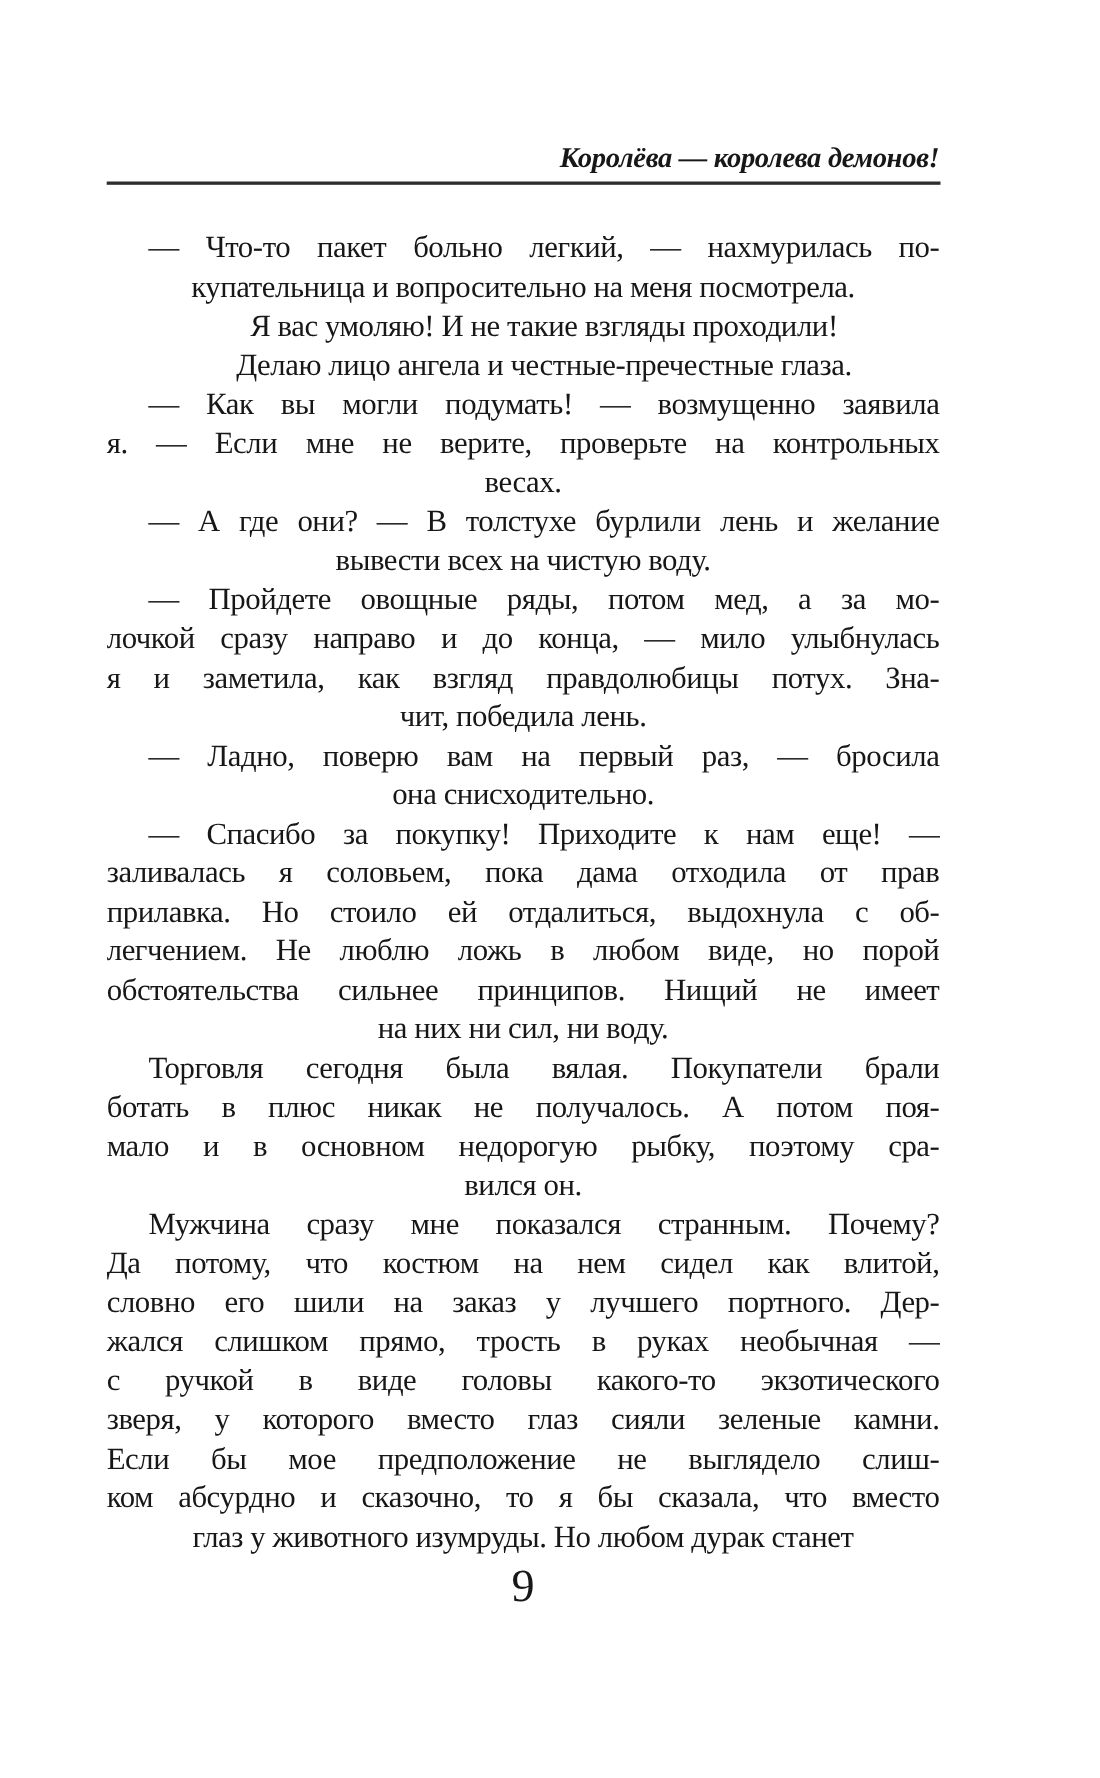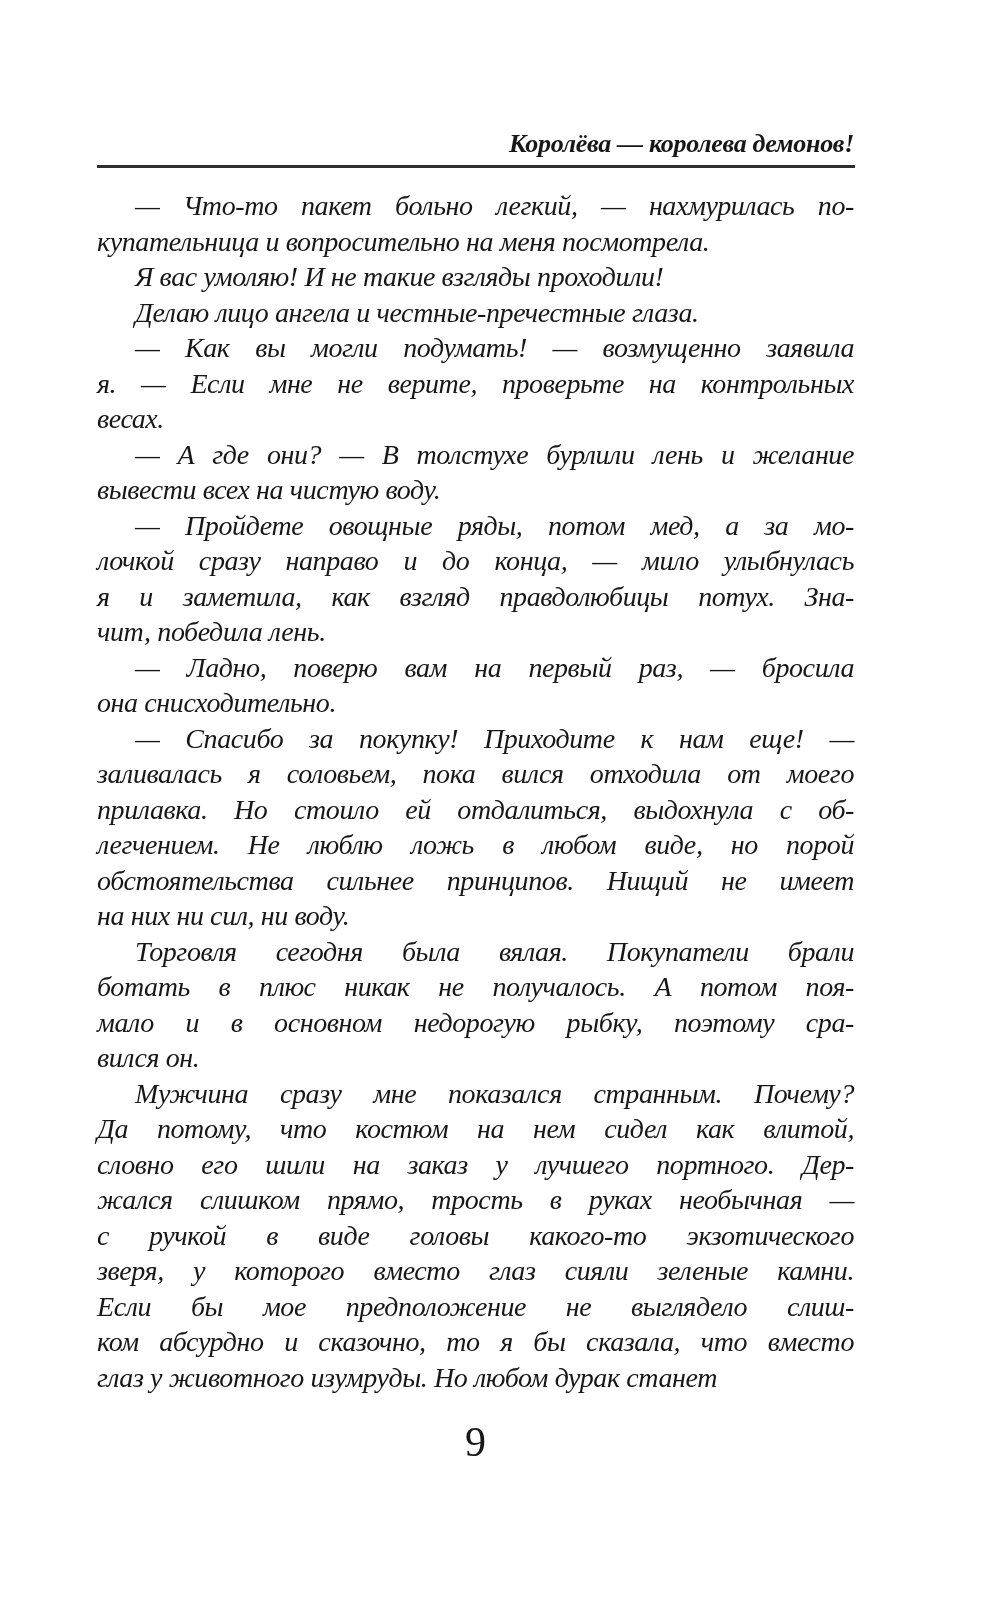--- a/index.html
+++ b/index.html
@@ -32,30 +32,29 @@
   .header-rule {
     position: absolute;
     top: 165px;
     left: 97px;
     width: 758px;
     height: 3px;
     background: #2e2e2e;
   }
   .body-text {
     position: absolute;
-    top: 188px;
+    top: 208px;
     left: 97px;
     width: 757px;
     font-size: 28px;
     line-height: 35.5px;
     letter-spacing: -0.4px;
-    font-style: italic;
   }
   .para { margin: 0; }
-  .line { min-height: 35.5px; }
+  .line { min-height: 35.5px; text-align: center; }
   .line.first { text-indent: 38px; }
   .line.just {
     text-align: justify;
     text-align-last: justify;
   }
   .folio {
     position: absolute;
     top: 1418px;
     left: 97px;
     width: 757px;
@@ -99,21 +98,21 @@
         <div class="line just">лочкой сразу направо и до конца, — мило улыбнулась</div>
         <div class="line just">я и заметила, как взгляд правдолюбицы потух. Зна-</div>
         <div class="line">чит, победила лень.</div>
       </div>
       <div class="para">
         <div class="line first just">— Ладно, поверю вам на первый раз, — бросила</div>
         <div class="line">она снисходительно.</div>
       </div>
       <div class="para">
         <div class="line first just">— Спасибо за покупку! Приходите к нам еще! —</div>
-        <div class="line just">заливалась я соловьем, пока вился отходила от моего</div>
+        <div class="line just">заливалась я соловьем, пока дама отходила от прав</div>
         <div class="line just">прилавка. Но стоило ей отдалиться, выдохнула с об-</div>
         <div class="line just">легчением. Не люблю ложь в любом виде, но порой</div>
         <div class="line just">обстоятельства сильнее принципов. Нищий не имеет</div>
         <div class="line">на них ни сил, ни воду.</div>
       </div>
       <div class="para">
         <div class="line first just">Торговля сегодня была вялая. Покупатели брали</div>
         <div class="line just">ботать в плюс никак не получалось. А потом поя-</div>
         <div class="line just">мало и в основном недорогую рыбку, поэтому сра-</div>
         <div class="line">вился он.</div>

